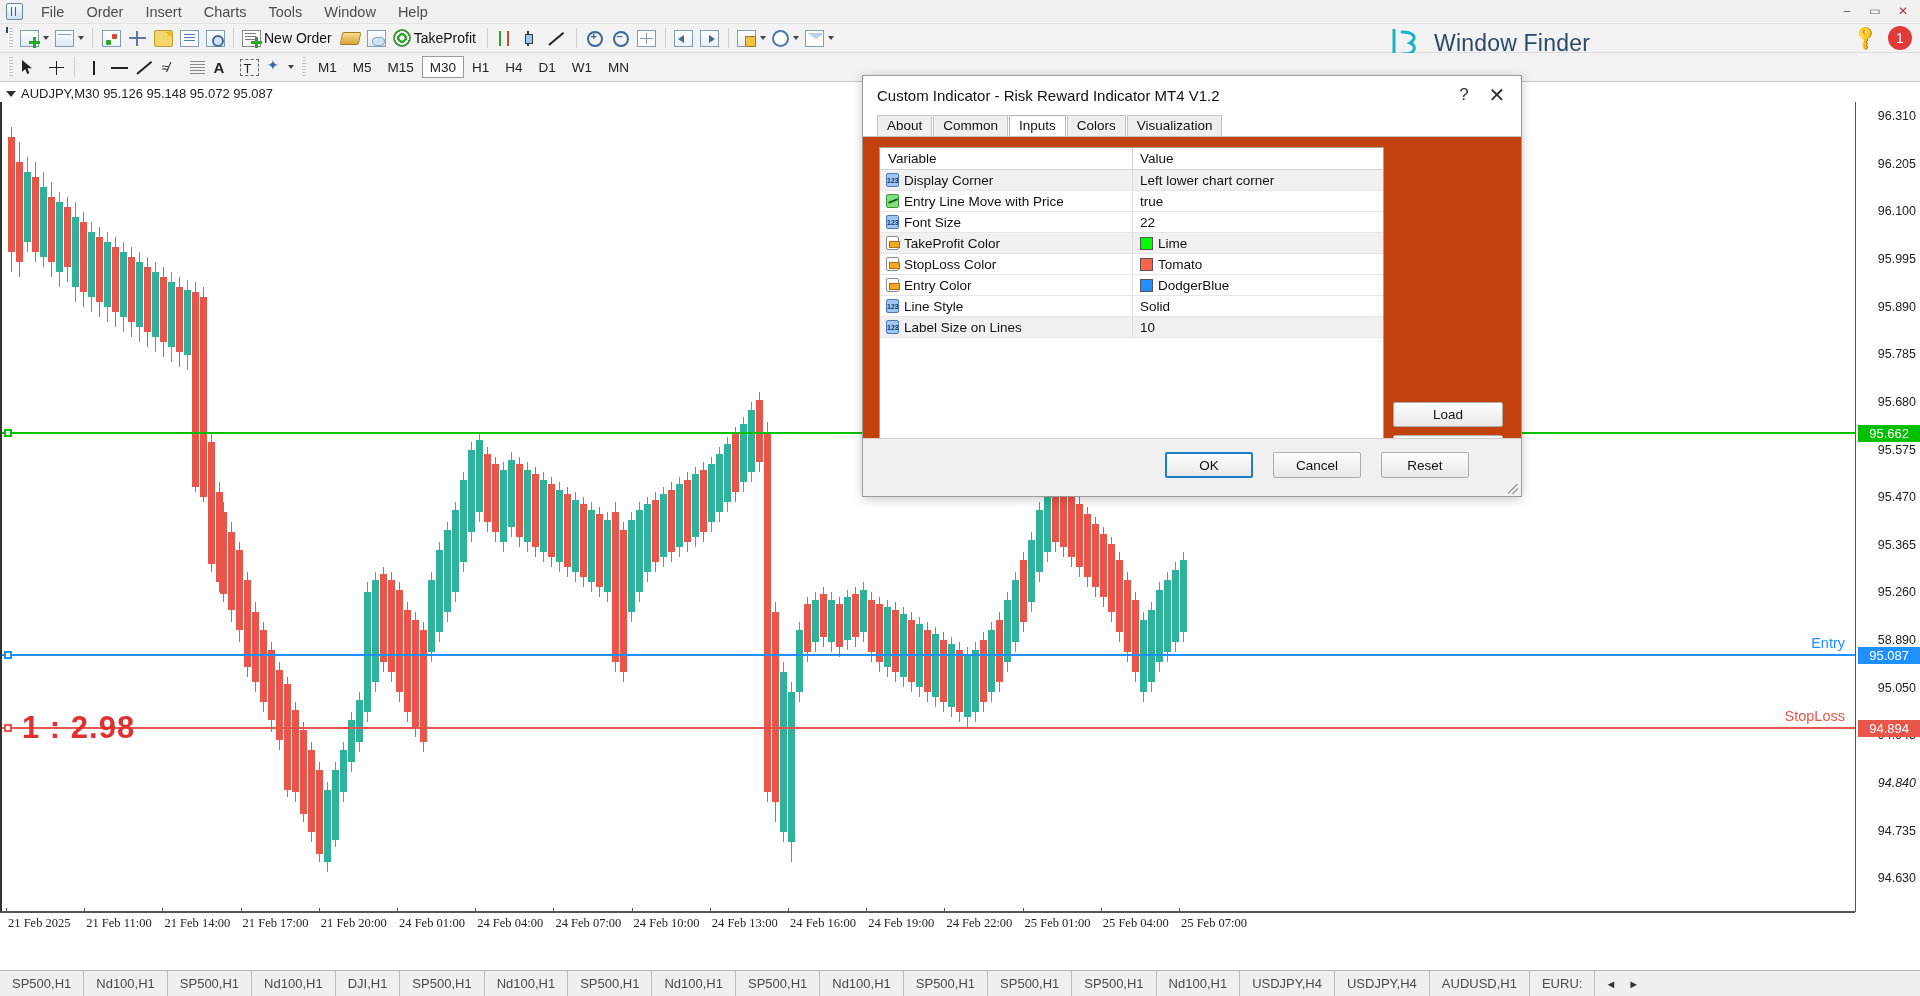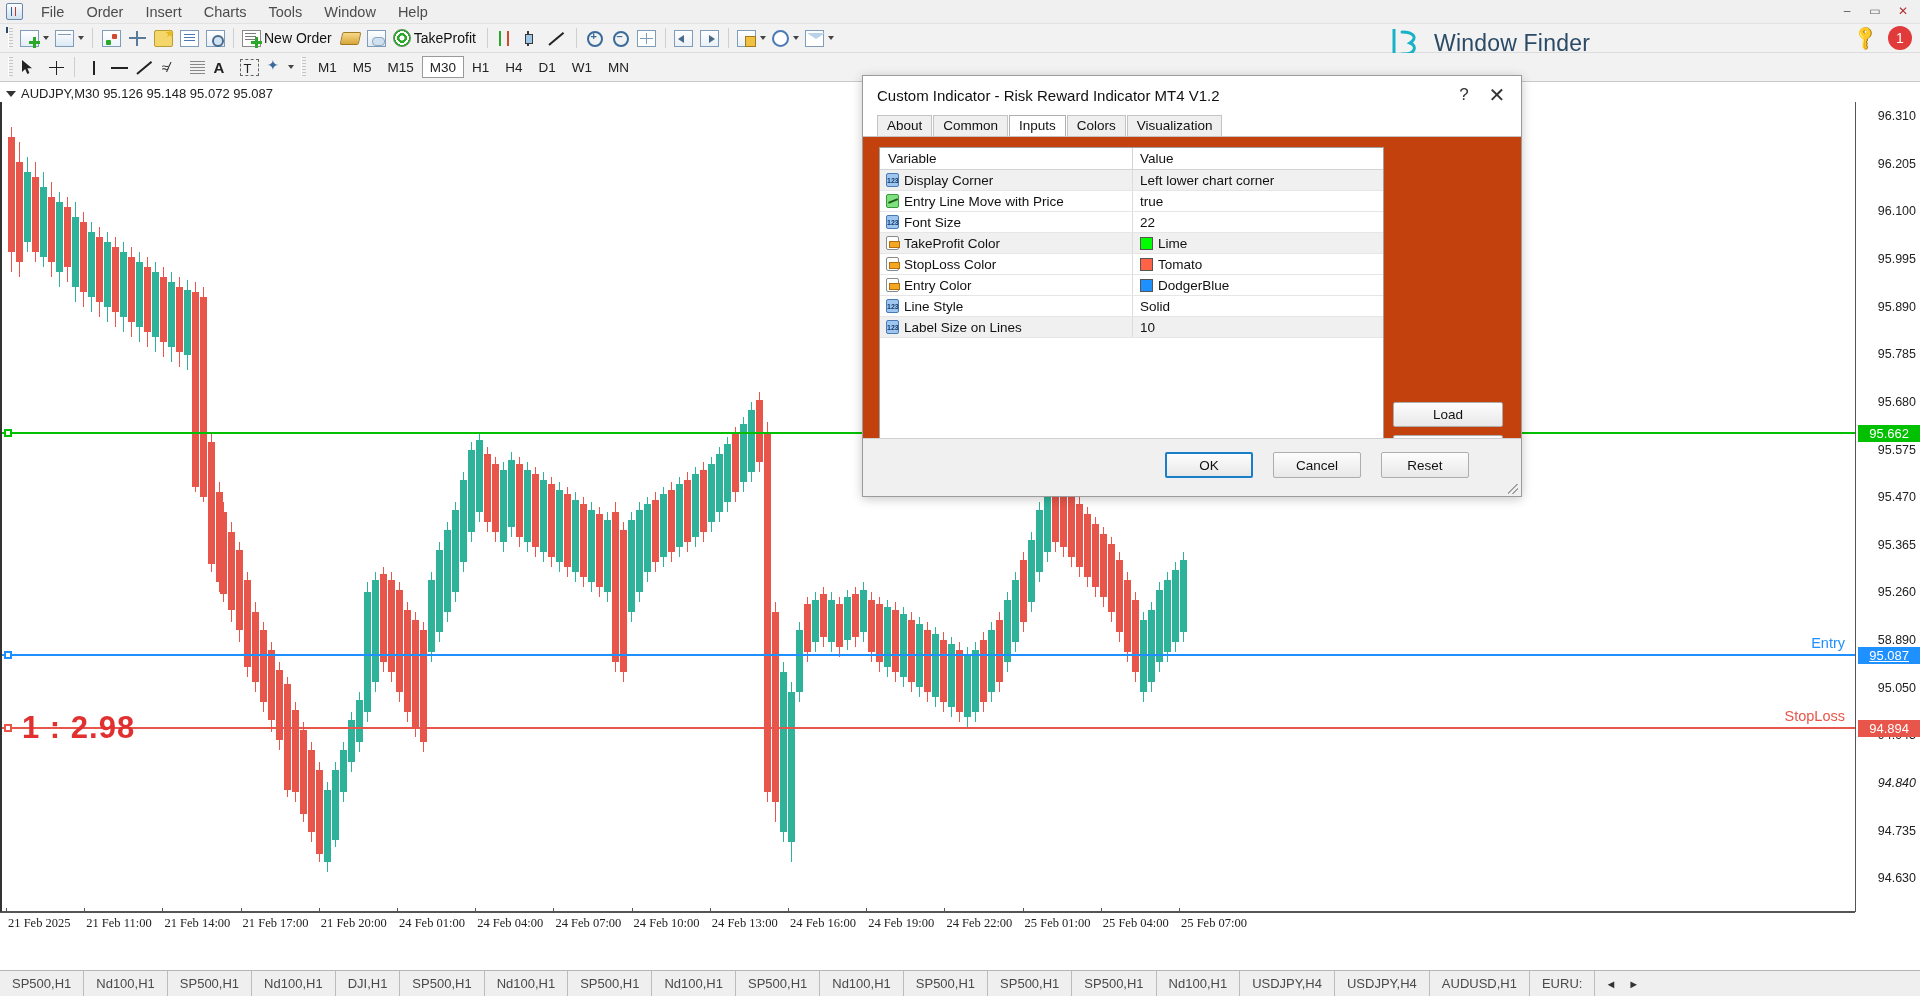--- a/index.html
+++ b/index.html
@@ -1145,21 +1145,21 @@
       <div class="pa-tick" style="top: 388.176px;">95.470</div>
       <div class="pa-tick" style="top: 435.824px;">95.365</div>
       <div class="pa-tick" style="top: 483.471px;">95.260</div>
       <div class="pa-tick" style="top: 531.118px;">58.890</div>
       <div class="pa-tick" style="top: 578.765px;">95.050</div>
       <div class="pa-tick" style="top: 626.412px;">94.945</div>
       <div class="pa-tick" style="top: 674.059px; font-style: italic;">94.840</div>
       <div class="pa-tick" style="top: 721.706px;">94.735</div>
       <div class="pa-tick" style="top: 769.353px;">94.630</div>
       <div class="axis-tag" style="top: 323px; background: rgb(0, 192, 0);">95.662</div>
-      <div class="axis-tag" style="top: 545px; background: rgb(30, 144, 255); text-decoration: underline;">95.087</div>
+      <div class="axis-tag" style="top: 545px; background: rgb(30, 144, 255);">95.087</div>
       <div class="axis-tag" style="top: 618px; background: rgb(232, 85, 74);">94.894</div>
     </div>
 
   <div class="time-axis" id="time-axis">
       <div class="ta-mark" style="left: 6px;"></div>
       <div class="ta-tick" style="left: 8px;">21 Feb 2025</div>
       <div class="ta-mark" style="left: 84.2px;"></div>
       <div class="ta-tick" style="left: 86.2px;">21 Feb 11:00</div>
       <div class="ta-mark" style="left: 162.4px;"></div>
       <div class="ta-tick" style="left: 164.4px;">21 Feb 14:00</div>

